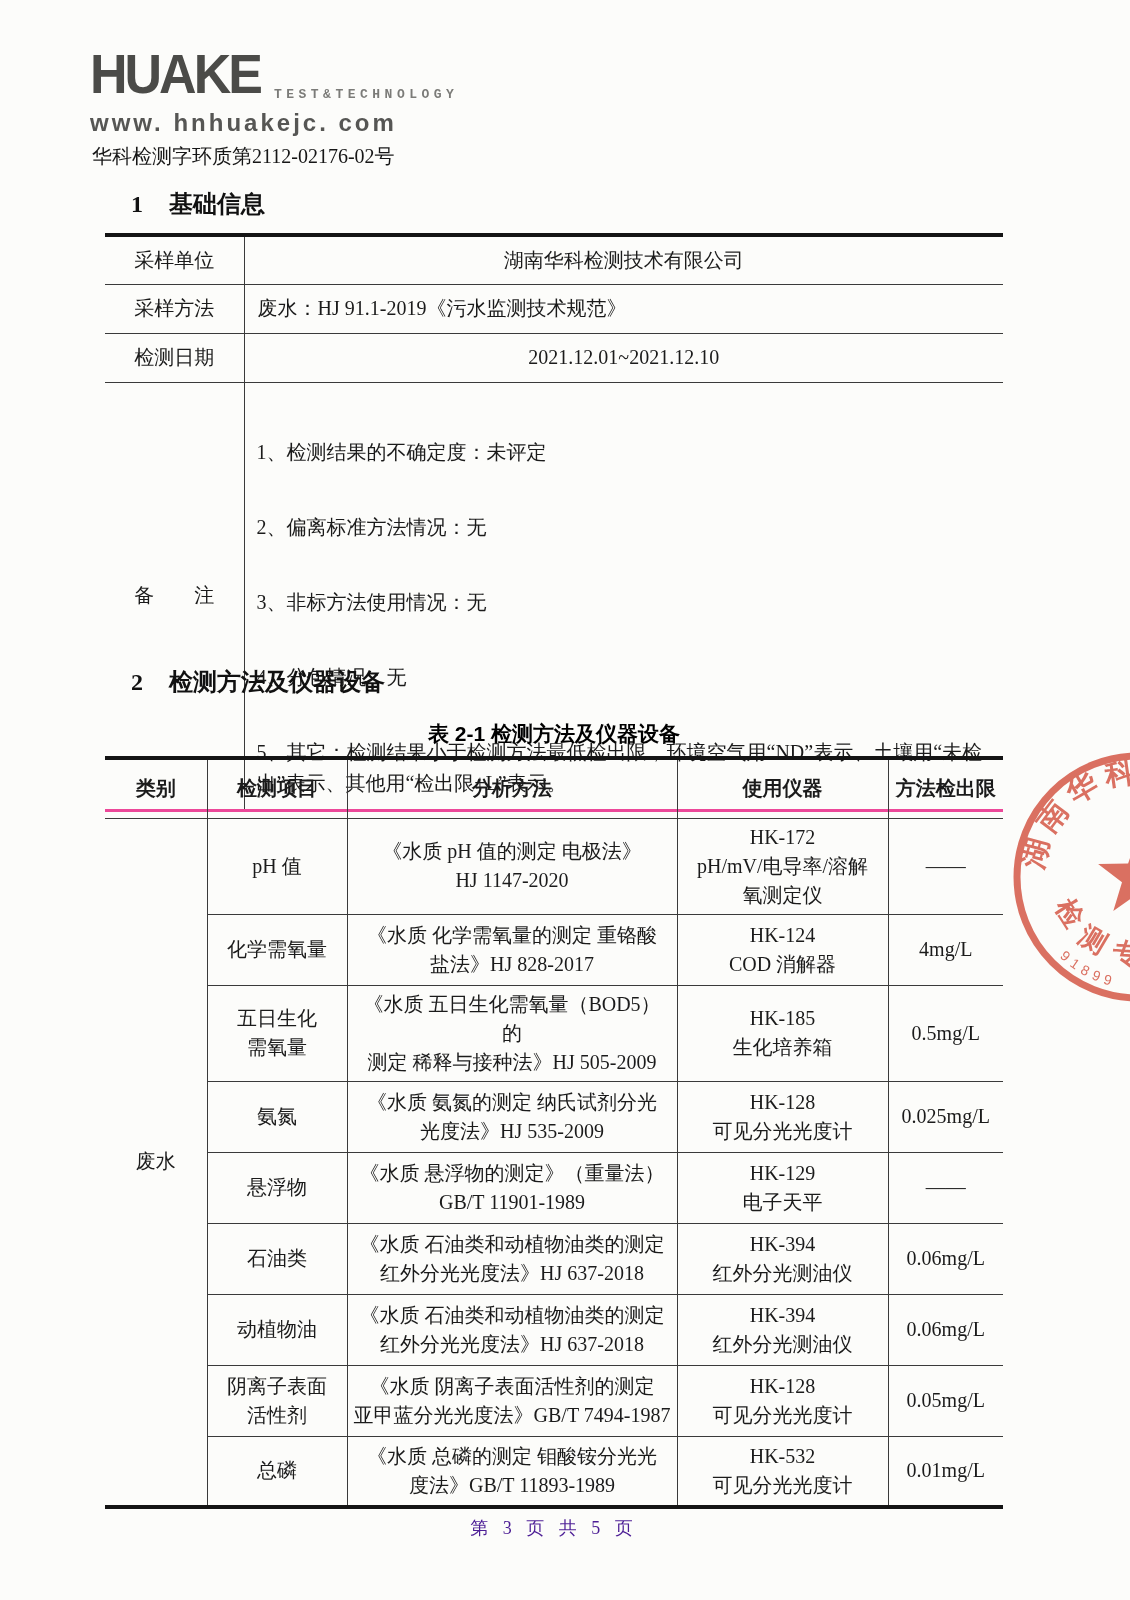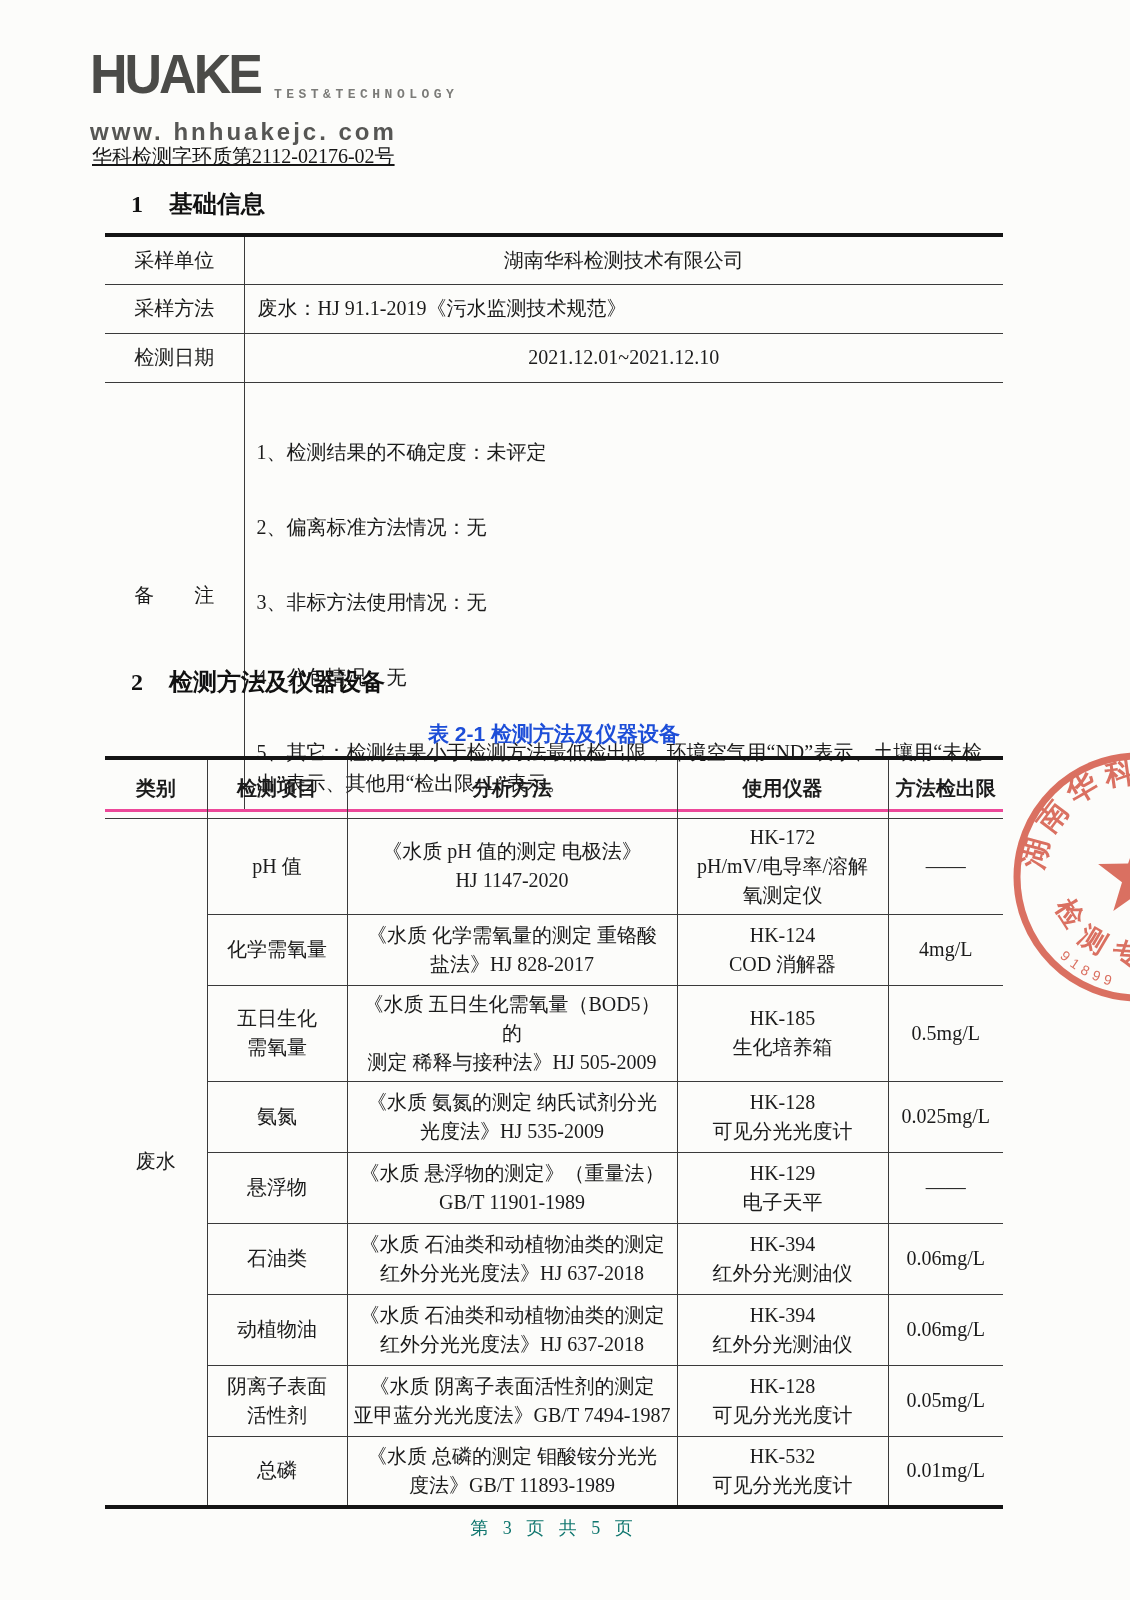--- a/index.html
+++ b/index.html
@@ -18,36 +18,36 @@
     color:#4b4b48; transform:scaleY(1.05);
   }
   .logo-cn-col { margin-left:14px; }
   .logo-cn { font-size:38px; line-height:40px; letter-spacing:7px; color:#6a6a67; font-weight:600; }
   .logo-sub {
     font-family:Liberation Mono, monospace;
     font-size:13px; letter-spacing:4.5px; color:#7b7b78; font-weight:700; margin-top:1px;
   }
   .logo-www {
     font-family:"Liberation Sans","DejaVu Sans",sans-serif;
-    font-size:24px; letter-spacing:3px; color:#565654; font-weight:700; margin-top:16px;
-  }
-  .doc-number { position:absolute; left:92px; top:143px; font-size:20px; color:#161616;text-decoration:underline; }
+    font-size:24px; letter-spacing:3px; color:#565654; font-weight:700; margin-top:7px;
+  }
+  .doc-number { position:absolute; left:92px; top:143px; font-size:20px; color:#161616; }
   
   .sec-heading {
     position:absolute; left:131px;
     font-family:"Liberation Sans","DejaVu Sans",sans-serif;
     font-weight:700; font-size:24px; color:#111;
     display:flex; align-items:baseline;
   }
   .sec-heading .num { font-family:"Liberation Serif","DejaVu Serif",serif; font-weight:700; margin-right:26px; }
   #heading-1 { top:188px; }
   #heading-2 { top:666px; }
   .table2-title {
     position:absolute; left:105px; top:720px; width:898px; text-align:center;
-    font-family:"Liberation Sans","DejaVu Sans",sans-serif; font-weight:700; font-size:21px; color:#1d4ed8;
+    font-family:"Liberation Sans","DejaVu Sans",sans-serif; font-weight:700; font-size:21px; color:#000000;
   }
   
   table { border-collapse:collapse; table-layout:fixed; position:absolute; left:105px; width:898px;
           font-size:20px; color:#1b1b1b; }
   #table-basic { top:233px; border-top:4px solid #141414; border-bottom:3px solid #ec4899; }
   #table-methods { top:756px; border-top:4px solid #141414; border-bottom:4px solid #141414; }
   td, th { border:1px solid #3a3a3a; vertical-align:middle; text-align:center;
            font-weight:normal; padding:4px 6px; }
   td:first-child, th:first-child { border-left:none; }
   td:last-child, th:last-child { border-right:none; }
@@ -62,21 +62,21 @@
   }
   #table-methods td { line-height:29px; }
   .pre { white-space:pre-line; }
   .row-ph td { height:84px; }
   .row-std td { height:71px; }
   
   .stamp { position:absolute; left:1008px; top:744px; width:260px; height:260px;
            mix-blend-mode:multiply; opacity:.88; pointer-events:none; }
   
   .footer { position:absolute; left:105px; top:1516px; width:898px; text-align:center;
-            font-size:18px; letter-spacing:5px; color:#0f766e; }
+            font-size:18px; letter-spacing:5px; color:#4c1d95; }
 </style>
 </head>
 <body>
 
 <div class="page">
 
   <div class="logo-block">
     <div class="logo-row">
       <div class="logo-en">HUAKE</div>
       <div class="logo-cn-col">

